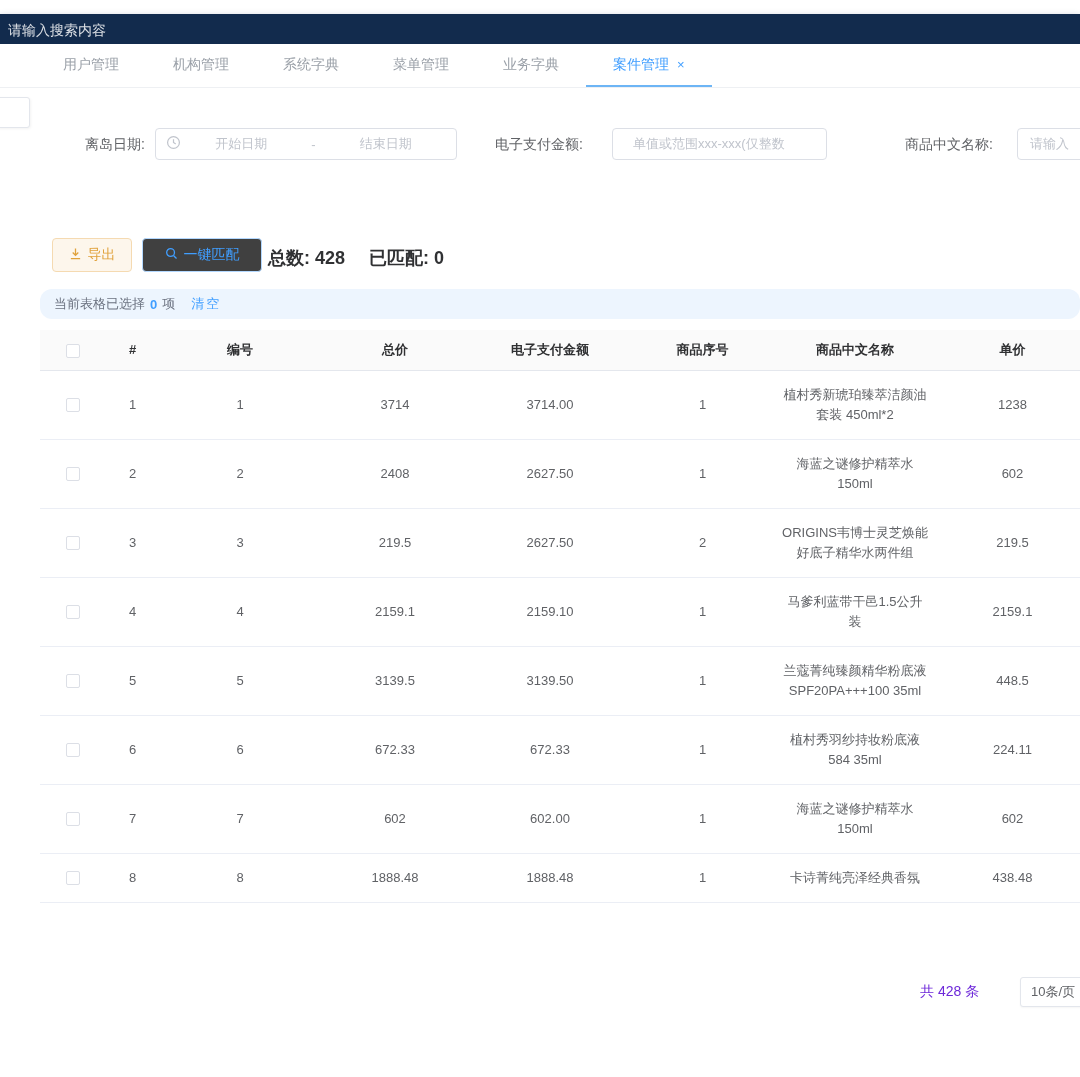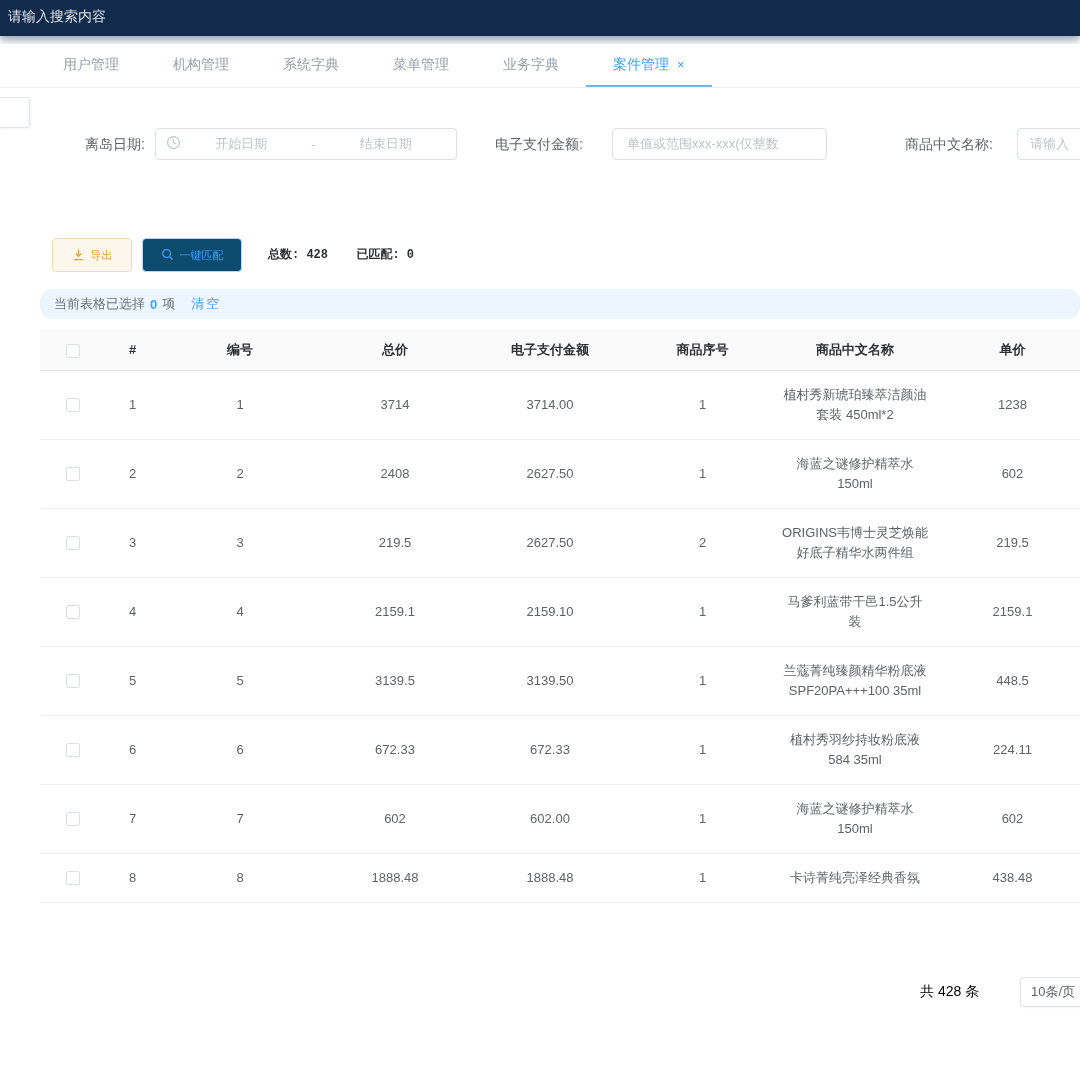--- a/index.html
+++ b/index.html
@@ -1,21 +1,21 @@
 <!DOCTYPE html>
 <html><head>
 <meta charset="utf-8">
 <style>
   * { margin:0; padding:0; box-sizing:border-box; }
   html,body { width:1080px; height:1077px; overflow:hidden; background:#fff;
     font-family:"Liberation Sans","DejaVu Sans",sans-serif; }
   .stage { position:relative; width:1080px; height:1077px; background:#fff; overflow:hidden; }
 
   
-  .navbar { position:absolute; top:0; left:0; width:1080px; height:36px; background:#122b4d;
+  .navbar { position:absolute; top:14px; left:0; width:1080px; height:36px; background:#122b4d;
     box-shadow:0 4px 8px rgba(18,43,77,.45); }
   .navbar .search { position:absolute; left:8px; top:8px; font-size:14px; color:rgba(255,255,255,.85);
     background:transparent; border:none; outline:none; width:260px; }
   .navbar .search::placeholder { color:rgba(255,255,255,.85); }
 
   
   .tabbar { position:absolute; top:44px; left:0; width:1080px; height:44px; background:#fff;
     border-bottom:1px solid #eef0f3; display:flex; align-items:stretch; padding-left:36px; }
   .tab { display:flex; align-items:center; padding:0 27px; font-size:14px;
     color:#9aa0a8; cursor:pointer; border-bottom:2px solid transparent; white-space:nowrap; }
@@ -26,30 +26,30 @@
   .corner-box { position:absolute; top:97px; left:-2px; width:32px; height:31px; background:#fff;
     border:1px solid #e3e6ec; border-radius:0 3px 3px 0; box-shadow:1px 1px 3px rgba(0,0,0,.05); }
 
   
   .filter-label { position:absolute; top:128px; height:32px; line-height:32px; font-size:14px; color:#606266; }
   .f-input { position:absolute; top:128px; height:32px; border:1px solid #dcdfe6; border-radius:4px;
     background:#fff; display:flex; align-items:center; font-size:13px; color:#c0c4cc; }
   .date-range { left:155px; width:302px; padding:7px 10px; }
   .date-range .seg { flex:1; text-align:center; }
   .date-range .dash { width:24px; text-align:center; color:#c0c4cc; }
-  .amount-input { left:612px; width:215px; padding:0 14px; }
+  .amount-input { left:612px; width:215px; padding:0 20px; }
   .product-input { left:1017px; width:110px; padding:0 12px; }
   .icon-svg { flex:0 0 auto; }
 
   
-  .btn { position:absolute; top:238px; height:34px; border-radius:4px; font-size:11px;
+  .btn { position:absolute; top:238px; height:34px; border-radius:4px; font-size:14px;
     display:flex; align-items:center; justify-content:center; gap:6px; cursor:pointer; }
   .btn-export { left:52px; width:80px; background:#fdf6ec; border:1px solid #f5dab1; color:#e0a23c; }
-  .btn-match { left:142px; width:100px; background:#0c4a6e; border:1px solid #b3d8ff; color:#409eff; }
-  .stats { position:absolute; top:246px; left:268px; font-size:12px; color:#303133; font-weight:600;font-family:Liberation Mono, monospace; }
+  .btn-match { left:142px; width:120px; background:#404040; border:1px solid #b3d8ff; color:#409eff; }
+  .stats { position:absolute; top:246px; left:268px; font-size:18px; color:#303133; font-weight:600; }
   .stats .gap { display:inline-block; width:14px; }
 
   
   .sel-bar { position:absolute; top:289px; left:40px; width:1040px; height:30px; background:#edf5fe;
     border-radius:12px; display:flex; align-items:center; padding-left:14px; font-size:13px; color:#6b7280; }
   .sel-bar .num { color:#409eff; font-weight:700; margin:0 5px; }
   .sel-bar .clear { color:#409eff; margin-left:16px; cursor:pointer; letter-spacing:2px; }
 
   
   .table-wrap { position:absolute; top:330px; left:40px; width:1050px; height:575px; overflow:hidden; }
@@ -57,21 +57,21 @@
   col.c0{width:65px} col.c1{width:55px} col.c2{width:160px} col.c3{width:150px}
   col.c4{width:160px} col.c5{width:145px} col.c6{width:160px} col.c7{width:155px}
   thead th { height:40px; background:#fafafa; color:#303133; font-weight:700; text-align:center;
     border-bottom:1px solid #e4e7ed; }
   tbody td { text-align:center; color:#606266; padding:14px 6px; line-height:20px;
     border-bottom:1px solid #ebeef5; vertical-align:middle; background:#fff; }
   .checkbox { display:inline-block; width:14px; height:14px; border:1px solid #dcdfe6; border-radius:2px;
     background:#fff; cursor:pointer; vertical-align:middle; }
 
   
-  .page-total { position:absolute; top:983px; left:920px; font-size:14px; color:#000000; }
+  .page-total { position:absolute; top:983px; left:920px; font-size:14px; color:#6d28d9; }
   .page-size { position:absolute; top:977px; left:1020px; width:95px; height:30px; border:1px solid #e3e6ec;
     border-radius:3px; background:#fff; font-size:13px; color:#606266; display:flex; align-items:center;
     padding-left:10px; cursor:pointer; box-shadow:0 1px 2px rgba(0,0,0,.04); }
 </style>
 </head>
 <body>
 
 <div class="stage">
 
   <div class="navbar">

